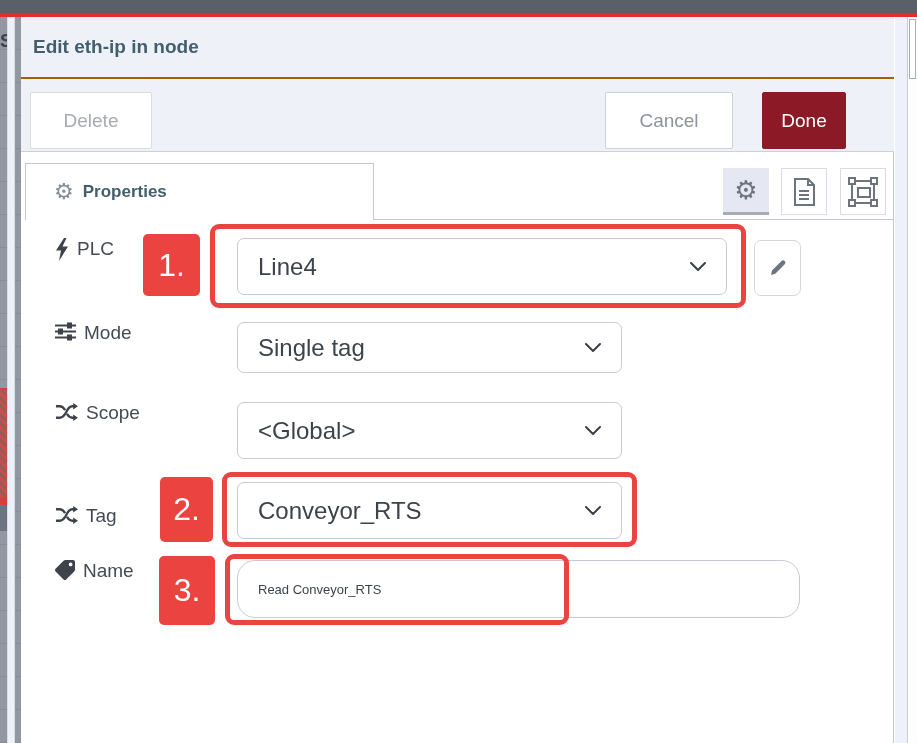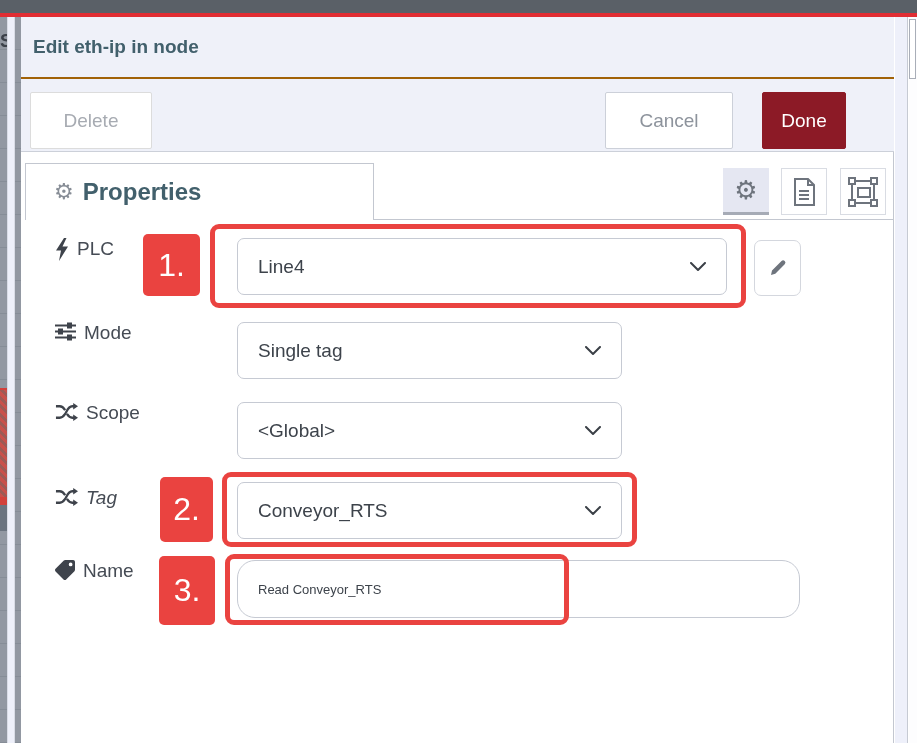--- a/index.html
+++ b/index.html
@@ -32,34 +32,34 @@
               border-bottom:1px solid #ccd0d9; }
   .btn { position:absolute; top:13px; height:57px; font-size:19px; font-family:inherit; border-radius:2px; cursor:pointer; }
   .btn-delete { left:9px; width:122px; background:#fff; border:1px solid #dcdcdc; color:#a7abb2; }
   .btn-cancel { left:584px; width:128px; background:#fff; border:1px solid #ccd0d9; color:#8d939c; }
   .btn-done { left:741px; width:84px; background:var(--done_bg,#8c1a26); border:1px solid var(--done_bg,#8c1a26); color:#fff; }
 
   
   .tab-props { position:absolute; left:4px; top:146px; width:349px; height:57px; background:#fff;
                border:1px solid #c3c7d0; border-bottom:none; display:flex; align-items:center; gap:9px; padding-left:28px; }
   .tab-gear { font-size:22px; color:#878d96; line-height:1; }
-  .tab-label { font-size:24px; font-weight:bold; color:#42606c; }
+  .tab-label { font-size:17px; font-weight:bold; color:#42606c; }
   .tab-rule { position:absolute; left:353px; top:202px; width:520px; height:1px; background:#c3c7d0; }
   .icon-btn { position:absolute; top:151px; width:46px; height:47px; display:flex; align-items:center; justify-content:center; cursor:pointer; }
   .icon-btn.selected { left:702px; background:#e5e7f2; border-bottom:3px solid #a6abb6; }
   .icon-btn.plain { background:#fff; border:1px solid #d9dce3; }
   .icon-btn.doc { left:760px; }
   .icon-btn.frame { left:819px; }
   .icon-btn .gear-glyph { font-size:26px; color:#6e747d; line-height:1; }
 
   
   .field-label { position:absolute; left:34px; height:57px; display:flex; gap:8px;
                  font-size:19px; color:#454b54; }
   .sel { position:absolute; background:#fff; border:1px solid #c6cad3; border-radius:7px; display:flex;
-         align-items:center; justify-content:space-between; padding:0 20px; font-size:19px; color:#3d434b; cursor:pointer; z-index:2; }
+         align-items:center; justify-content:space-between; padding:0 20px; font-size:24px; color:#3d434b; cursor:pointer; z-index:2; }
   .badge { position:absolute; background:var(--badge,#ea4340); color:#fff; border-radius:5px; display:flex;
            align-items:center; justify-content:center; font-size:32px; z-index:4; }
   .outline { position:absolute; border:5px solid var(--annotation,#ea4340); border-radius:9px; z-index:3; pointer-events:none; }
   .name-input { position:absolute; left:216px; top:543px; width:563px; height:58px; background:#fff;
                 border:1px solid #c6cad3; border-radius:18px; padding:0 20px; font-size:13px; color:#3d434b;
                 font-family:inherit; z-index:2; }
   .pencil-btn { position:absolute; left:733px; top:223px; width:47px; height:56px; background:#fff;
                 border:1px solid #d4d7de; border-radius:7px; display:flex; align-items:center; justify-content:center; cursor:pointer; }
 
   
@@ -151,21 +151,21 @@
       <svg width="21" height="19" viewBox="0 0 21 19">
         <line x1="0" y1="3.5" x2="21" y2="3.5" stroke="#3e434b" stroke-width="2"></line>
         <rect x="12" y="0.5" width="5" height="6" fill="#3e434b"></rect>
         <line x1="0" y1="9.5" x2="21" y2="9.5" stroke="#3e434b" stroke-width="2"></line>
         <rect x="3" y="6.5" width="5" height="6" fill="#3e434b"></rect>
         <line x1="0" y1="15.5" x2="21" y2="15.5" stroke="#3e434b" stroke-width="2"></line>
         <rect x="12" y="12.5" width="5" height="6" fill="#3e434b"></rect>
       </svg>
       <span>Mode</span>
     </div>
-    <div class="sel" style="left:216px; top:305px; width:385px; height:57px;">
+    <div class="sel" style="left:216px; top:305px; width:385px; height:51px;">
       <span>Single tag</span>
       <svg width="16" height="10" viewBox="0 0 16 10">
         <path d="M1 1 L8 8 L15 1" stroke="#3b4047" stroke-width="2" fill="none" stroke-linecap="round" stroke-linejoin="round"></path>
       </svg>
     </div>
 
     <div class="field-label" style="top:385px;">
       <svg width="23" height="20" viewBox="0 0 24 20">
         <path d="M1 4 h4 c2.6 0 4 1.6 5.6 4 M12.4 12 c1.6 2.4 3 4 5.6 4 h2" stroke="#3e434b" stroke-width="2.4" fill="none"></path>
         <path d="M1 16 h4 c2.6 0 4 -1.6 5.6 -4 c1.6 -2.4 3.2 -8 7.4 -8 h2" stroke="#3e434b" stroke-width="2.4" fill="none"></path>
@@ -174,21 +174,21 @@
       </svg>
       <span>Scope</span>
     </div>
     <div class="sel" style="left:216px; top:385px; width:385px; height:57px;text-align:right;">
       <span>&lt;Global&gt;</span>
       <svg width="16" height="10" viewBox="0 0 16 10">
         <path d="M1 1 L8 8 L15 1" stroke="#3b4047" stroke-width="2" fill="none" stroke-linecap="round" stroke-linejoin="round"></path>
       </svg>
     </div>
 
-    <div class="field-label" style="top:470px;font-style:italic;">
+    <div class="field-label" style="top:488px;">
       <svg width="23" height="20" viewBox="0 0 24 20">
         <path d="M1 4 h4 c2.6 0 4 1.6 5.6 4 M12.4 12 c1.6 2.4 3 4 5.6 4 h2" stroke="#3e434b" stroke-width="2.4" fill="none"></path>
         <path d="M1 16 h4 c2.6 0 4 -1.6 5.6 -4 c1.6 -2.4 3.2 -8 7.4 -8 h2" stroke="#3e434b" stroke-width="2.4" fill="none"></path>
         <polygon points="19,0.5 24,4 19,7.5" fill="#3e434b"></polygon>
         <polygon points="19,12.5 24,16 19,19.5" fill="#3e434b"></polygon>
       </svg>
       <span>Tag</span>
     </div>
     <div class="badge" style="left:139px; top:460px; width:53px; height:65px;">2.</div>
     <div class="outline" style="left:201px; top:455px; width:415px; height:75px;"></div>

